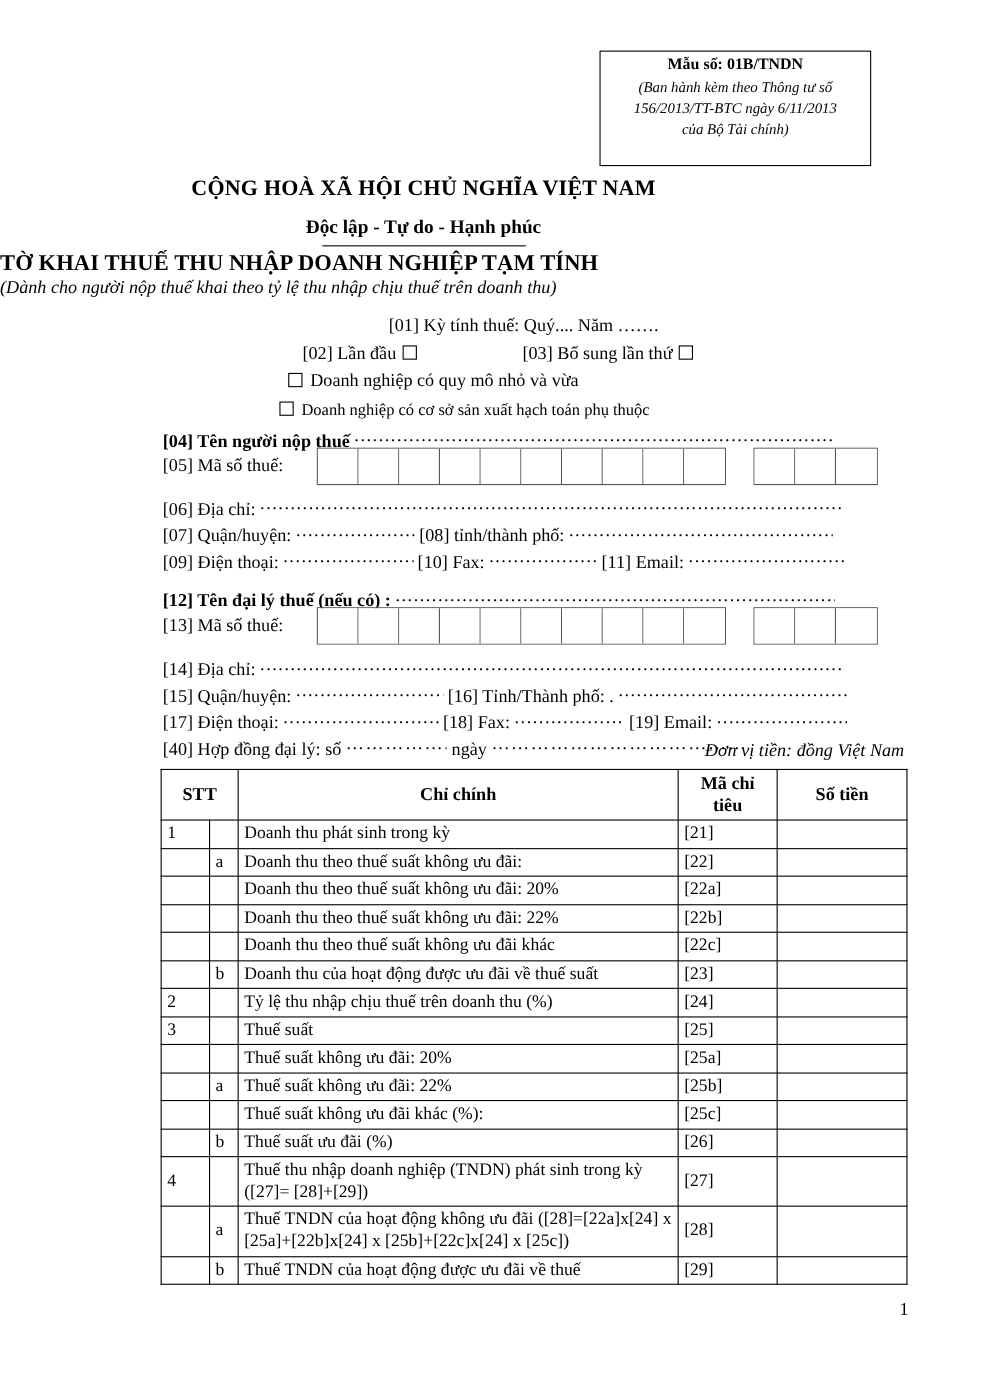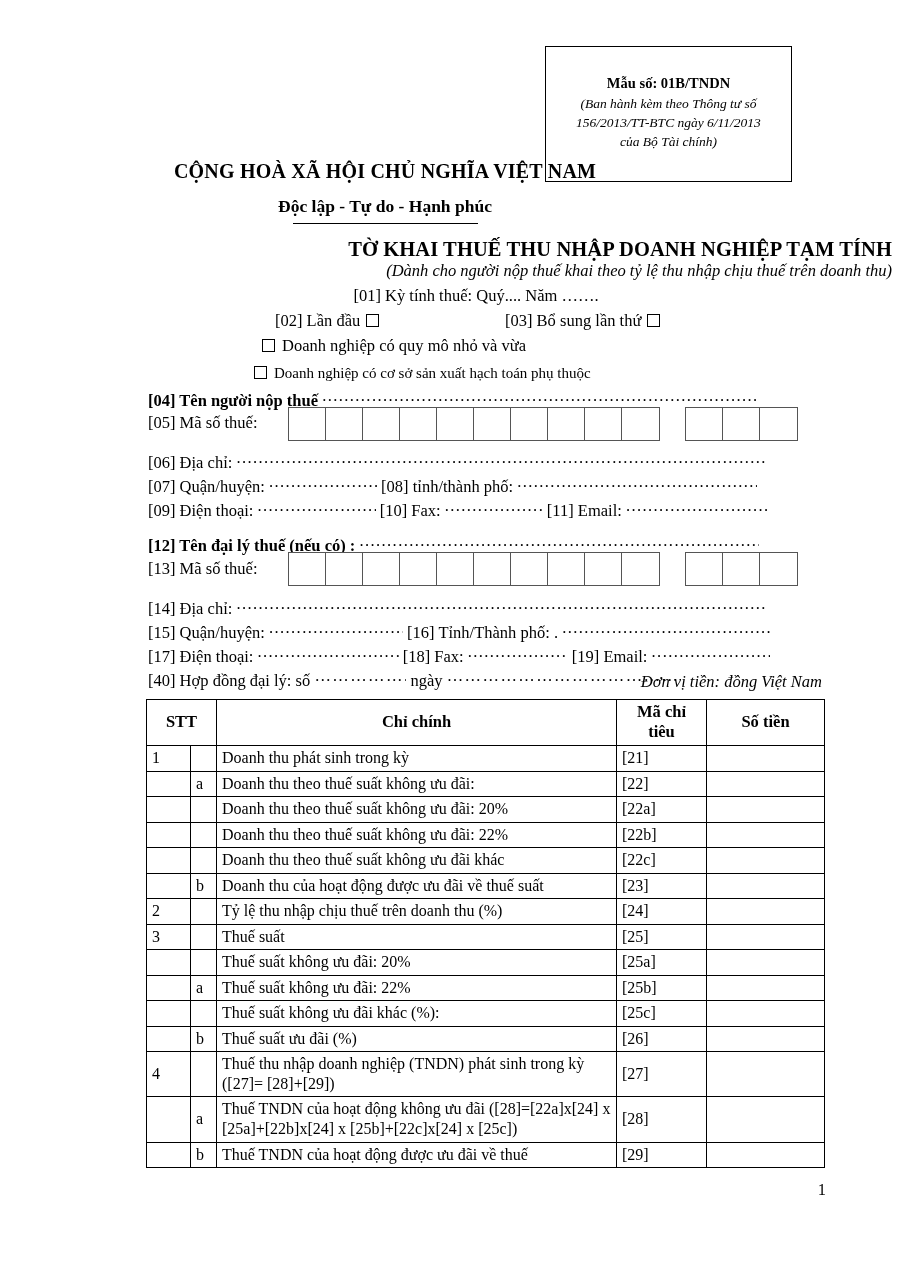--- a/index.html
+++ b/index.html
@@ -21,25 +21,25 @@
     height: 1273px;
     box-sizing: border-box;
   }
 
   
   .form-no-box {
     position: absolute;
     left: 545px;
     top: 46px;
     width: 247px;
-    height: 136px;
+    height: 105px;
     border: 1px solid #000;
     box-sizing: border-box;
     text-align: center;
-    padding-top: 26px;
+    padding-top: 2px;
   }
   .form-no-title {
     font-weight: bold;
     font-size: 14.5px;
     line-height: 1.45;
   }
   .form-no-sub {
     font-style: italic;
     font-size: 13.5px;
     line-height: 1.42;
@@ -67,23 +67,23 @@
     width: 185px;
     height: 0;
     border-top: 1.4px solid #000;
     margin: 6px auto 0 auto;
   }
 
   
   .doc-title {
     position: absolute;
     left: 0;
-    top: 238px;
+    top: 228px;
     width: 892px;
-    text-align: right;
+    text-align: left;
   }
   .doc-title .t1 {
     font-weight: bold;
     font-size: 20.5px;
     letter-spacing: .1px;
   }
   .doc-title .t2 {
     font-style: italic;
     font-size: 16.5px;
     margin-top: 0;
@@ -105,21 +105,21 @@
     top: 311px;
     width: 900px;
     font-size: 16.5px;
   }
   .line-02 .c02 {
     position: absolute;
     left: 275px;
   }
   .line-02 .c03 {
     position: absolute;
-    left: 505px;
+    left: 475px;
     text-align: center;
   }
   .chk {
     display: inline-block;
     width: 13px;
     height: 13px;
     border: 1.3px solid #000;
     box-sizing: border-box;
     vertical-align: -1px;
     margin-left: 6px;

